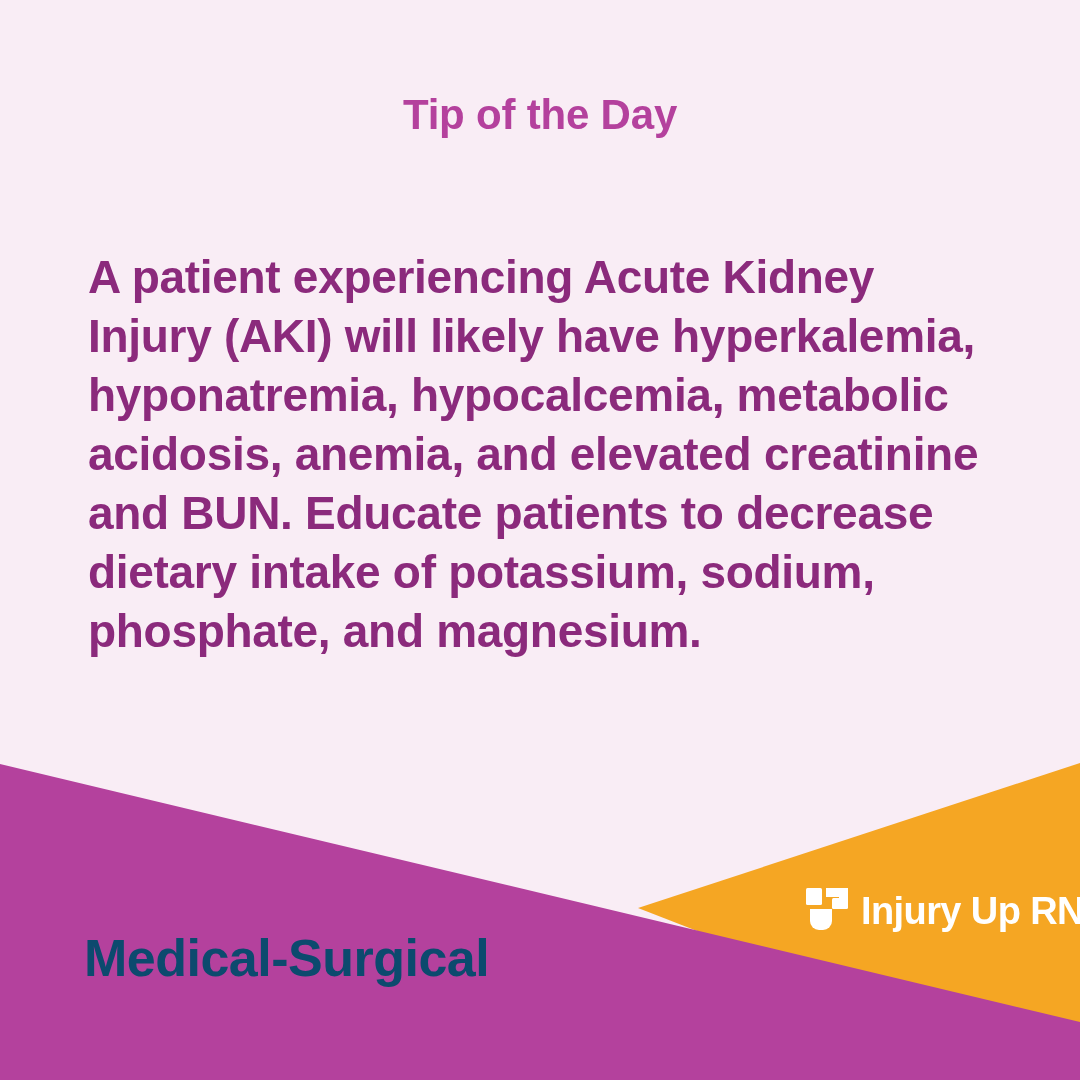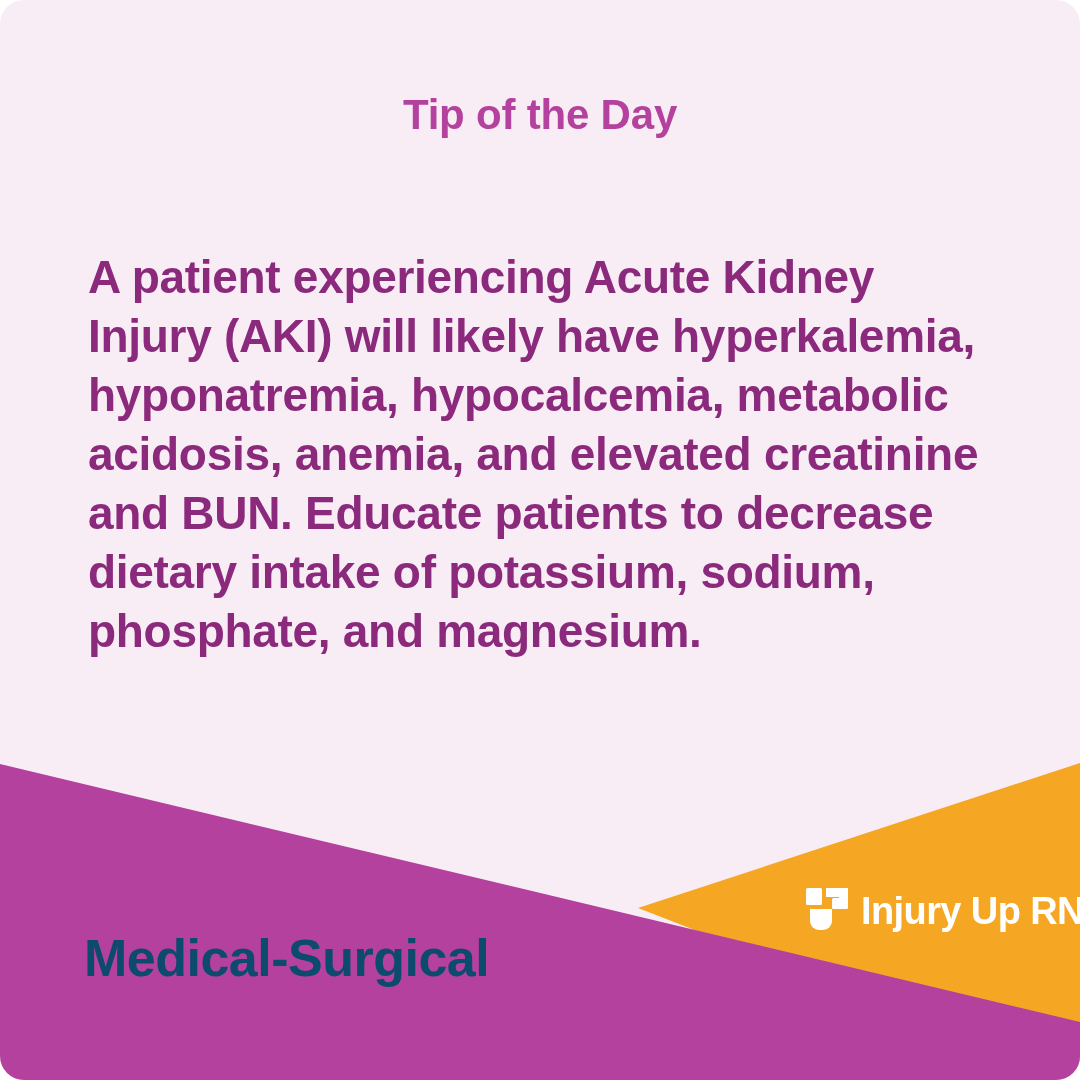--- a/index.html
+++ b/index.html
@@ -12,21 +12,20 @@
     font-family: "Liberation Sans", sans-serif;
   }
 
   
   .card {
     position: relative;
     width: 1080px;
     height: 1080px;
     overflow: hidden;
     background: #f9edf5;
-    border-radius: 24px;
   }
 
   
   .tip-title {
     position: absolute;
     top: 92px;
     left: 0;
     width: 1080px;
     text-align: center;
     font-size: 42px;

